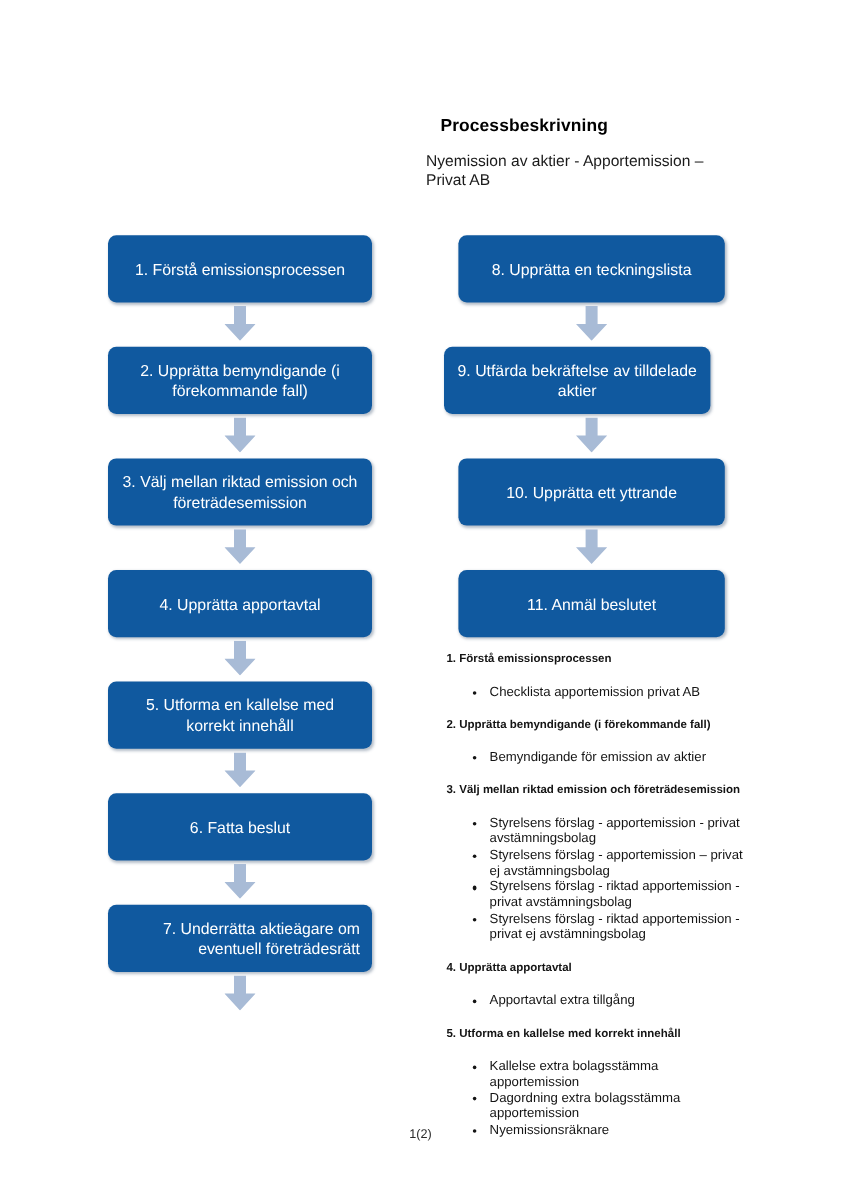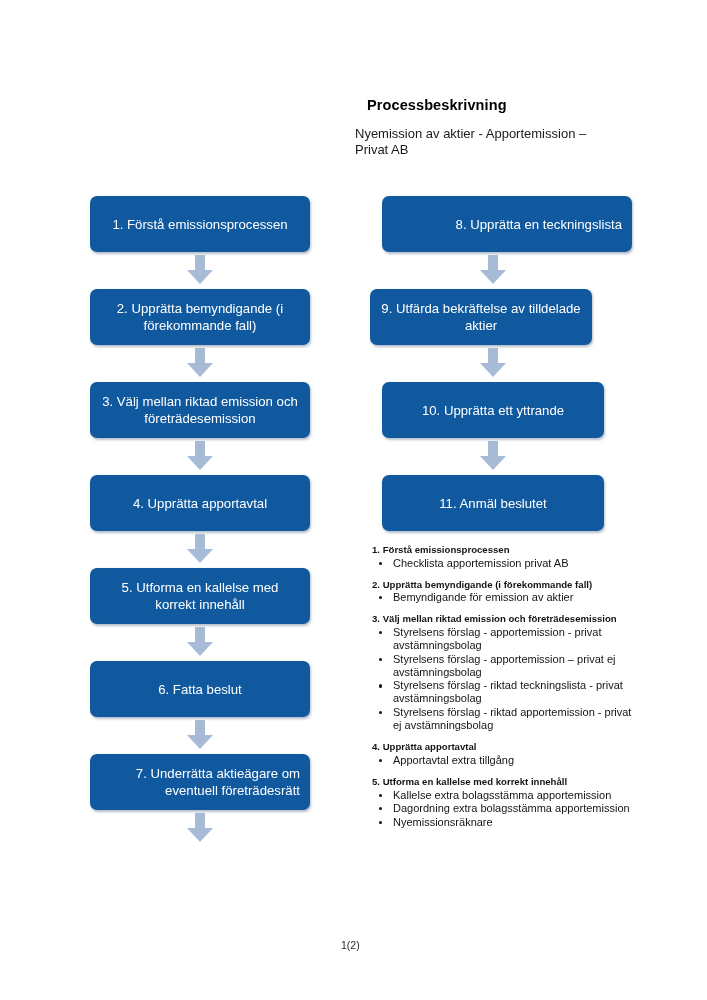--- a/index.html
+++ b/index.html
@@ -88,21 +88,21 @@
   .cl-group { margin-bottom: 9px; }
   .cl-group:last-child { margin-bottom: 0; }
   .cl-heading {
     font-size: 9.6px;
     font-weight: bold;
     line-height: 11.6px;
     margin: 0 0 1px 0;
   }
   .cl-items {
     list-style: none;
-    margin: 0;
+    margin: 15px;
     padding: 0;
   }
   .cl-item {
     position: relative;
     font-size: 11px;
     line-height: 13.1px;
     padding-left: 21px;
     margin: 0 0 0.5px 0;
   }
   .cl-item .bullet {
@@ -197,21 +197,21 @@
   <div class="flow-box" style="left:90px; top:754px; width:220px; height:56px;text-align:right;">
     <span class="box-label">7. Underrätta aktieägare om eventuell företrädesrätt</span>
   </div>
 
   <div class="flow-arrow" style="left:187px; top:813px;">
     <svg class="arrow-shape" viewBox="0 0 26 29" preserveAspectRatio="none" aria-hidden="true">
       <polygon points="8,0 18,0 18,15 26,15 13,29 0,15 8,15" fill="#A8BBD6"></polygon>
     </svg>
   </div>
 
-  <div class="flow-box" style="left:382px; top:196px; width:250px; height:56px;text-align:right;">
+  <div class="flow-box" style="left:382px; top:196px; width:222px; height:56px;">
     <span class="box-label">8. Upprätta en teckningslista</span>
   </div>
 
   <div class="flow-arrow" style="left:480px; top:255px;">
     <svg class="arrow-shape" viewBox="0 0 26 29" preserveAspectRatio="none" aria-hidden="true">
       <polygon points="8,0 18,0 18,15 26,15 13,29 0,15 8,15" fill="#A8BBD6"></polygon>
     </svg>
   </div>
 
   <div class="flow-box" style="left:370px; top:289px; width:222px; height:56px;">
@@ -266,21 +266,21 @@
         <li class="cl-item">
           <span class="bullet"></span>
           <span>Styrelsens förslag - apportemission - privat avstämningsbolag</span>
         </li>
         <li class="cl-item">
           <span class="bullet"></span>
           <span>Styrelsens förslag - apportemission – privat ej avstämningsbolag</span>
         </li>
         <li class="cl-item">
           <span class="bullet"></span>
-          <span>Styrelsens förslag - riktad teckningslista - privat avstämningsbolag</span>
+          <span>Styrelsens förslag - riktad apportemission - privat avstämningsbolag</span>
         </li>
         <li class="cl-item">
           <span class="bullet"></span>
           <span>Styrelsens förslag - riktad apportemission - privat ej avstämningsbolag</span>
         </li>
       </ul>
     </div>
 
     <div class="cl-group">
       <div class="cl-heading">4. Upprätta apportavtal</div>

